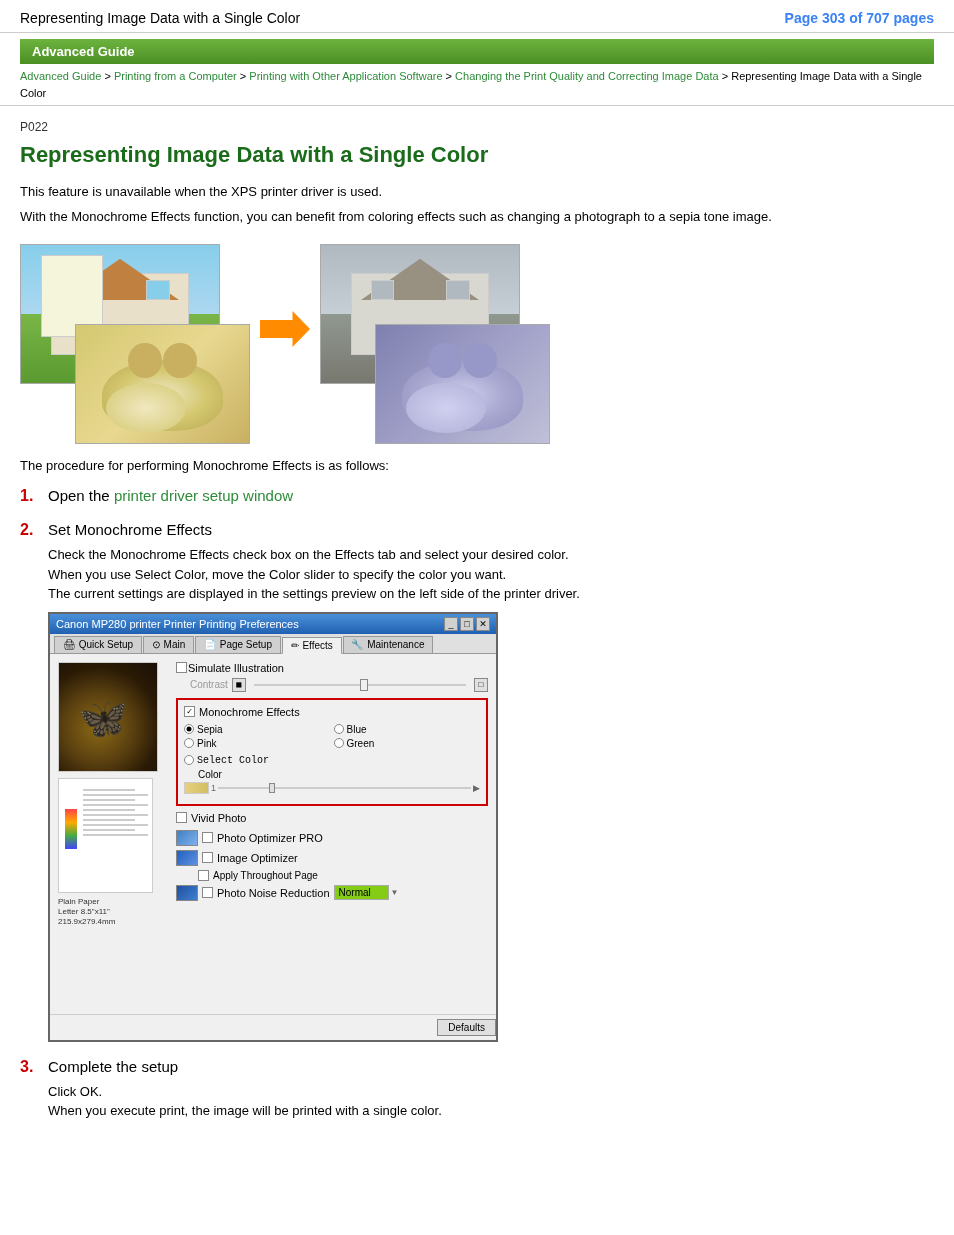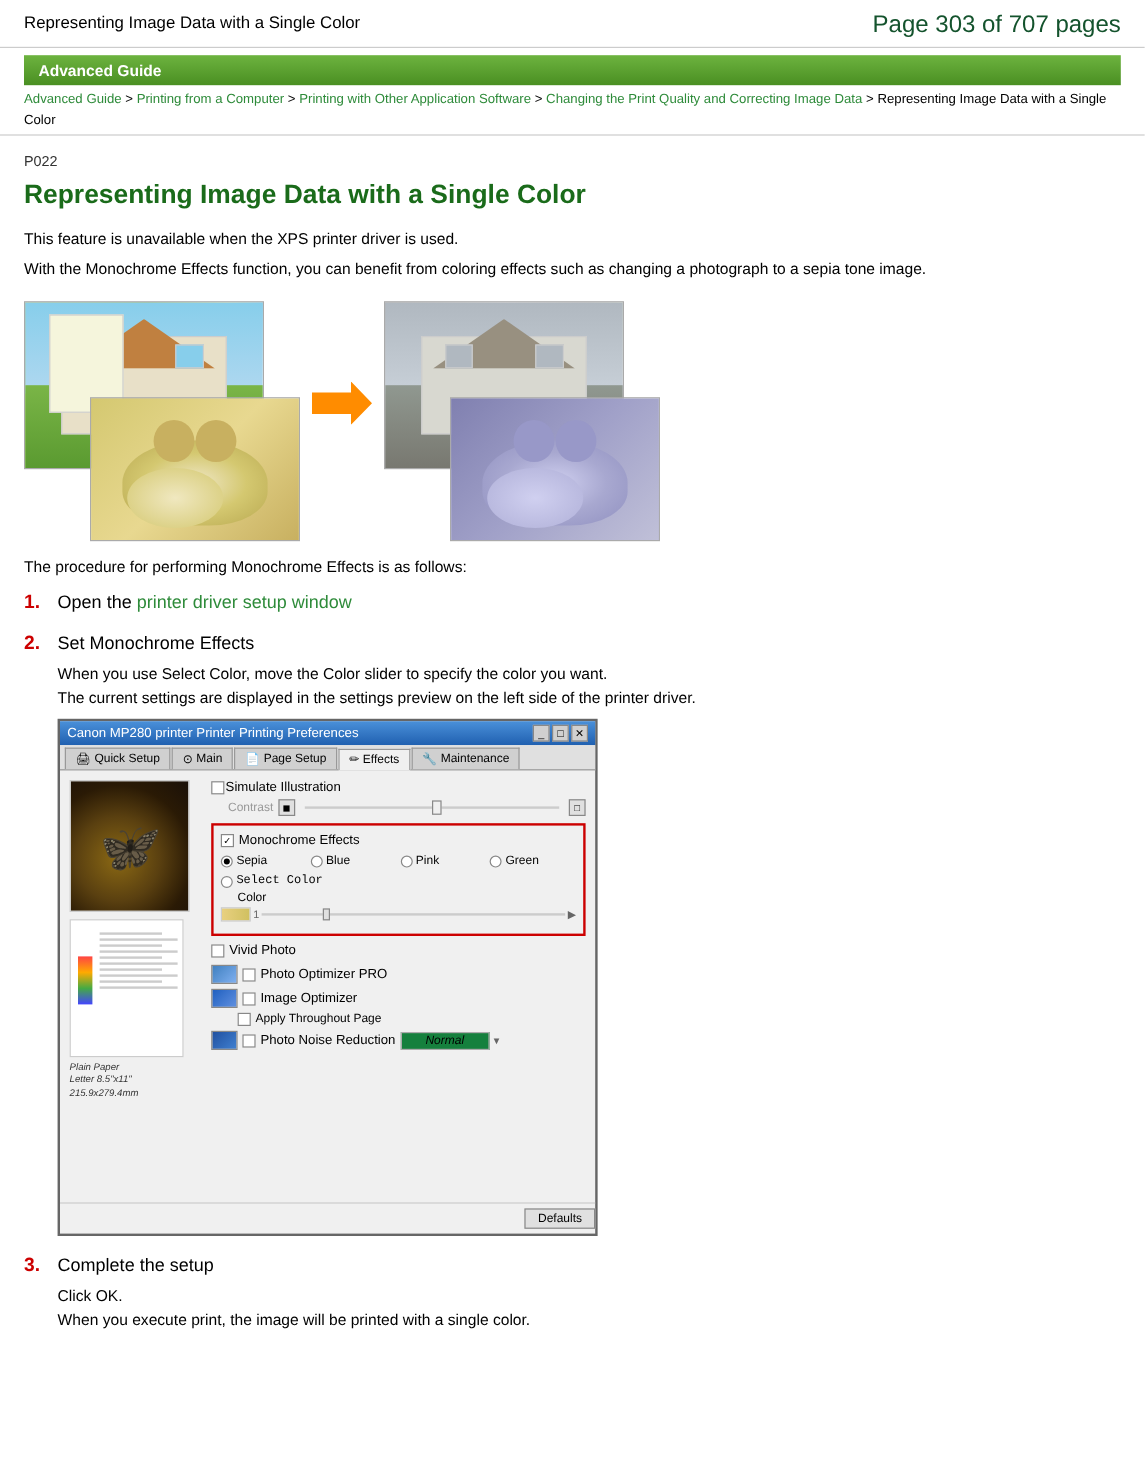--- a/index.html
+++ b/index.html
@@ -20,23 +20,23 @@
       align-items: flex-start;
       padding: 10px 20px 6px 20px;
       border-bottom: 1px solid #ccc;
     }
     .page-header-title {
       font-size: 14px;
       font-weight: normal;
       color: #000;
     }
     .page-header-page {
-      font-size: 20px;
-      font-weight: normal;
-      color: #14532d;
+      font-size: 14px;
+      font-weight: bold;
+      color: #3b82f6;
     }
 
     
     .green-banner {
       background: linear-gradient(to bottom, #6db33f, #4a8f22);
       padding: 5px 12px;
       margin: 0 20px;
       margin-top: 6px;
     }
     .green-banner-text {
@@ -291,21 +291,20 @@
     }
     .dialog-body {
       display: flex;
       padding: 8px;
       gap: 8px;
       min-height: 360px;
     }
     .dialog-preview {
       width: 110px;
       flex-shrink: 0;
-      font-style: italic;
     }
     .preview-image-box {
       width: 100px;
       height: 110px;
       border: 1px solid #ccc;
       background: #1a1a0a;
       overflow: hidden;
       margin-bottom: 6px;
       position: relative;
     }
@@ -422,21 +421,21 @@
       margin-bottom: 6px;
     }
     .monochrome-title-row {
       display: flex;
       align-items: center;
       gap: 4px;
       margin-bottom: 6px;
     }
     .mono-options-grid {
       display: grid;
-      grid-template-columns: 1fr 1fr 1fr 1fr;
+      grid-template-columns: 1fr 1fr;
       gap: 3px;
       margin-bottom: 6px;
     }
     .radio-row {
       display: flex;
       align-items: center;
       gap: 3px;
       font-size: 10px;
     }
     .radio-btn {
@@ -532,25 +531,24 @@
       font-size: 10px;
     }
     .noise-reduction-row {
       display: flex;
       align-items: center;
       gap: 4px;
       margin-bottom: 6px;
     }
     .noise-select {
       border: 1px solid #aaa;
-      background: #15803d;
-      padding: 1px 20px;
+      background: #84cc16;
+      padding: 1px 4px;
       font-size: 10px;
       min-width: 55px;
-      font-style: italic;
     }
     .noise-select-arrow {
       color: #666;
       font-size: 8px;
     }
 
     .dialog-footer {
       display: flex;
       justify-content: flex-end;
       padding: 4px 0;
@@ -668,20 +666,21 @@
       <span class="step-title">Open the <a href="#">printer driver setup window</a></span>
     </div>
   </div>
 
   <div class="step">
     <div class="step-header">
       <span class="step-number">2.</span>
       <span class="step-title">Set Monochrome Effects</span>
     </div>
     <div class="step-desc">
+      <p>Check the Monochrome Effects check box on the Effects tab and select your desired color.</p>
       <p>When you use Select Color, move the Color slider to specify the color you want.</p>
       <p>The current settings are displayed in the settings preview on the left side of the printer driver.</p>
     </div>
 
     <div class="printer-dialog">
 
       <div class="dialog-titlebar">
         <span>Canon MP280 printer Printer Printing Preferences</span>
         <div class="dialog-titlebar-buttons">
           <div class="dialog-titlebar-btn">_</div>

